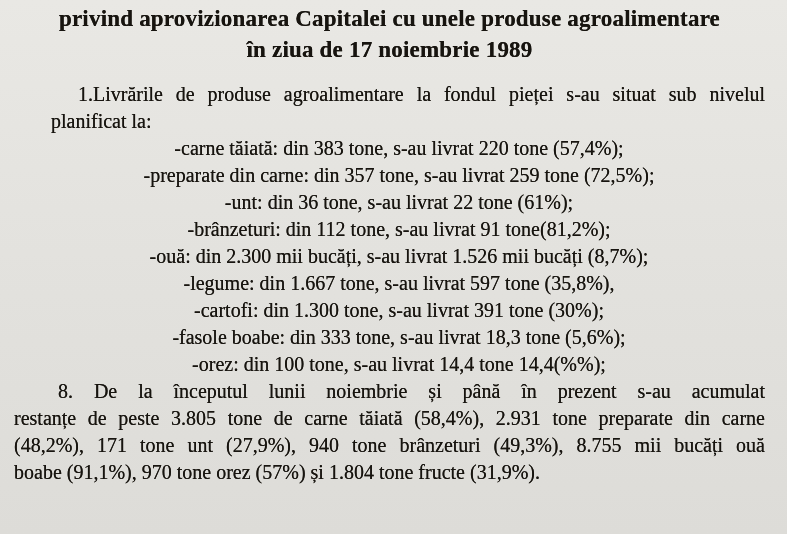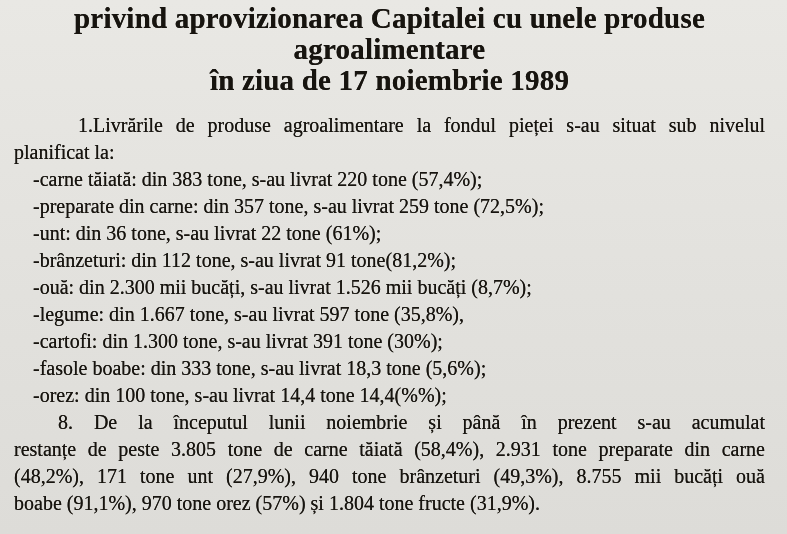--- a/index.html
+++ b/index.html
@@ -19,21 +19,21 @@
     height: 534px;
     overflow: hidden;
     background: linear-gradient(180deg, #e9e8e4 0%, #e2e1dd 55%, #dddcd8 100%);
     color: #17140f;
     box-sizing: border-box;
     padding: 3px 22px 0 14px;
     text-shadow: 0 0 0.5px rgba(20,16,10,0.85);
   }
   .doc-title {
     font-weight: 700;
-    font-size: 29px;
+    font-size: 23px;
     line-height: 31px;
     text-align: center;
     letter-spacing: 0.2px;
     margin: 0 0 16px 0;
   }
   .doc-title .t-line {
     display: block;
   }
   .body-text {
     font-size: 20px;
@@ -45,24 +45,25 @@
     white-space: normal;
   }
   .indent-1 {
     padding-left: 64px;
   }
   .indent-2 {
     padding-left: 44px;
   }
   .plain-line {
     text-align: left;
+    margin-left: 37px;
   }
   .delivery-list .list-item {
     padding-left: 19px;
-    text-align: left;
+    text-align: center;
     white-space: nowrap;
   }
   .para-2 .last-line {
     text-align: left;
     text-align-last: left;
   }
 </style>
 </head>
 <body>
 

